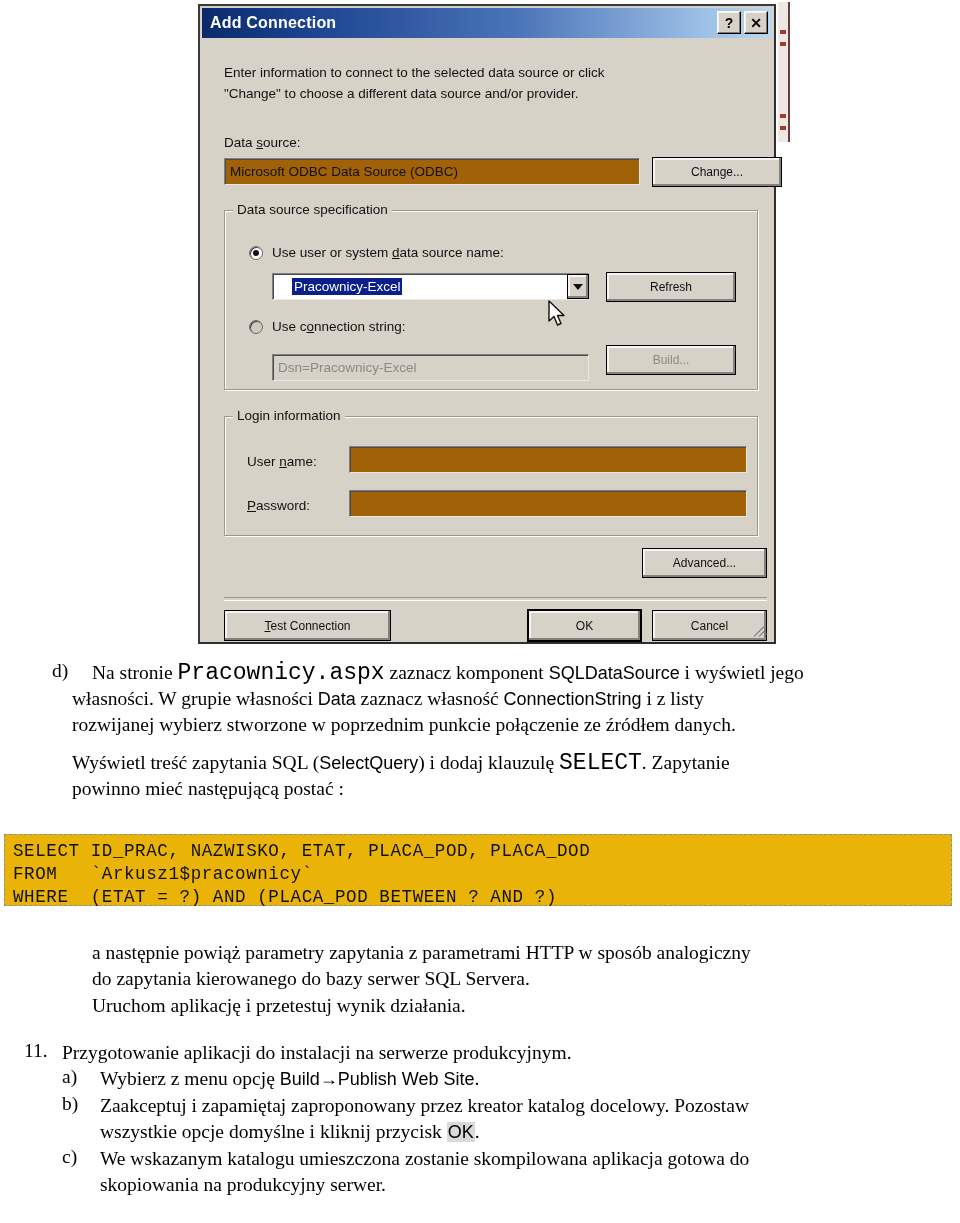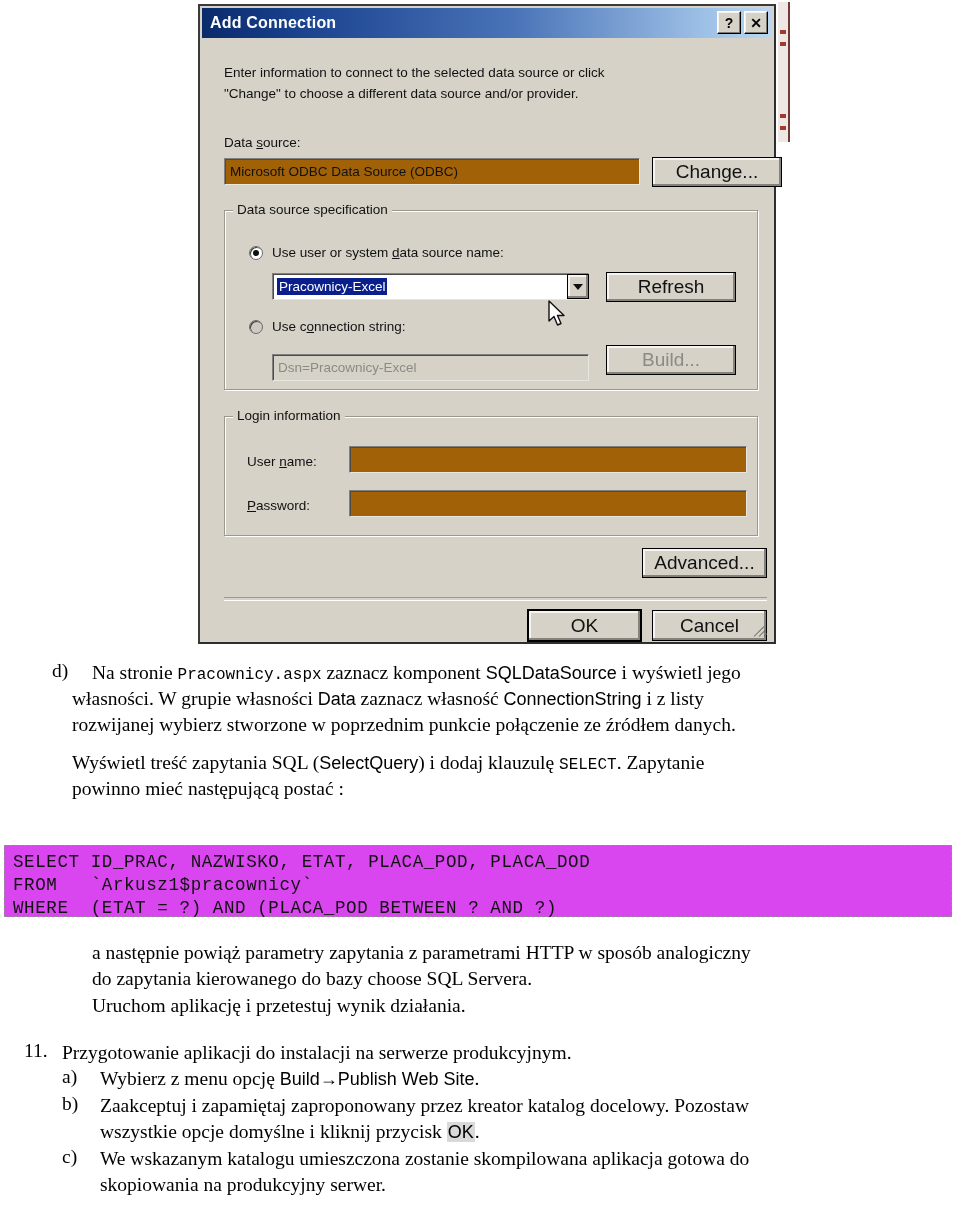--- a/index.html
+++ b/index.html
@@ -142,21 +142,21 @@
     background: #d6d2c8;
     color: #8c8a84;
   }
   .win-btn {
     position: absolute;
     background: #d6d2c8;
     border: 1px solid #000000;
     box-shadow: inset -2px -2px 0 #84827a, inset 2px 2px 0 #f6f4f0;
     box-sizing: border-box;
     font-family: "Liberation Sans", sans-serif;
-    font-size: 19px;
+    font-size: 12px;
     color: #111;
     display: flex;
     align-items: center;
     justify-content: center;
     white-space: nowrap;
   }
   .win-btn.disabled { color: #8c8a84; }
   .win-btn.default {
     border: 2px solid #000000;
   }
@@ -248,21 +248,21 @@
   .doc-line {
     position: absolute;
     font-family: "Liberation Serif", serif;
     font-size: 19.5px;
     line-height: 25px;
     color: #000;
     white-space: nowrap;
   }
   .mono {
     font-family: "Liberation Mono", monospace;
-    font-size: 16px;
+    font-size: 23px;
   }
   .sans-b {
     font-family: "Liberation Sans", sans-serif;
     font-size: 18px;
   }
   .okbox {
     font-family: "Liberation Sans", sans-serif;
     font-size: 18px;
     background: #d9d9d9;
     padding: 0 1px;
@@ -275,22 +275,21 @@
   }
 
   #sql-block {
     position: absolute;
     left: 4px;
     top: 834px;
     width: 948px;
     height: 72px;
     border: 1px dashed #8f8f8f;
     box-sizing: border-box;
-    background: #d946ef;
-    margin-top: 11px;
+    background: #eab308;
   }
   .sql-line {
     position: absolute;
     left: 8px;
     font-family: "Liberation Mono", monospace;
     font-size: 17.5px;
     letter-spacing: 0.6px;
     color: #111;
     white-space: pre;
   }
@@ -338,21 +337,21 @@
         <span class="groupbox-title">Data source specification</span>
       </div>
 
       <div class="radio" style="left:47px; top:208px;">
         <span class="dot"></span>
       </div>
       <div class="lbl" style="left:70px; top:207px;">
         Use user or system <span class="u">d</span>ata source name:
       </div>
 
-      <div class="sunk-field" style="left:70px; top:235px; width:317px; height:27px; background:#ffffff; padding-left:4px;">
+      <div class="sunk-field" style="left:70px; top:235px; width:317px; height:27px; background:#ffffff; padding-left:19px;">
         <span class="selected-text">Pracownicy-Excel</span>
       </div>
       <div class="combo-arrow" style="left:365px; top:236px; height:25px;">
         <span class="tri"></span>
       </div>
 
       <div class="win-btn" style="left:404px; top:234px; width:130px; height:30px;">
           <span>Refresh</span>
         </div>
 
@@ -380,20 +379,24 @@
         <span class="u">P</span>assword:
       </div>
       <div class="sunk-field" style="left:147px; top:452px; width:398px; height:27px;"></div>
 
       <div class="win-btn" style="left:440px; top:510px; width:125px; height:30px;">
           <span>Advanced...</span>
         </div>
 
       <div class="hrule" style="left:22px; top:559px; width:543px;"></div>
 
+      <div class="win-btn" style="left:22px; top:572px; width:167px; height:31px;">
+          <span>
+           <span class="u">T</span>est Connection</span>
+        </div>
 
       <div class="win-btn default" style="left:325px; top:571px; width:115px; height:33px;">
           <span>OK</span>
         </div>
 
       <div class="win-btn" style="left:450px; top:572px; width:115px; height:31px;">
           <span>Cancel</span>
         </div>
 
       <div class="grip">
@@ -422,21 +425,21 @@
 
 <div class="doc-line" style="left:72px; top:776px;">powinno mieć następującą postać :</div>
 
 <div id="sql-block">
   <div class="sql-line" style="top:6px;">SELECT ID_PRAC, NAZWISKO, ETAT, PLACA_POD, PLACA_DOD</div>
   <div class="sql-line" style="top:29px;">FROM   `Arkusz1$pracownicy`</div>
   <div class="sql-line" style="top:52px;">WHERE  (ETAT = ?) AND (PLACA_POD BETWEEN ? AND ?)</div>
 </div>
 
 <div class="doc-line" style="left:92px; top:940px;">a następnie powiąż parametry zapytania z parametrami HTTP w sposób analogiczny</div>
-<div class="doc-line" style="left:92px; top:966px;">do zapytania kierowanego do bazy choose SQL Servera.</div>
+<div class="doc-line" style="left:92px; top:966px;">do zapytania kierowanego do bazy serwer SQL Servera.</div>
 <div class="doc-line" style="left:92px; top:993px;">Uruchom aplikację i przetestuj wynik działania.</div>
 
 <span class="marker" style="left:24px; top:1040px;">11.</span>
 <div class="doc-line" style="left:62px; top:1040px;">Przygotowanie aplikacji do instalacji na serwerze produkcyjnym.</div>
 
 <span class="marker" style="left:62px; top:1066px;">a)</span>
 <div class="doc-line" style="left:100px; top:1066px;"><span>Wybierz z menu opcję </span><span class="sans-b">Build→Publish Web Site</span><span>.</span></div>
 
 <span class="marker" style="left:62px; top:1093px;">b)</span>
 <div class="doc-line" style="left:100px; top:1093px;">Zaakceptuj i zapamiętaj zaproponowany przez kreator katalog docelowy. Pozostaw</div>

